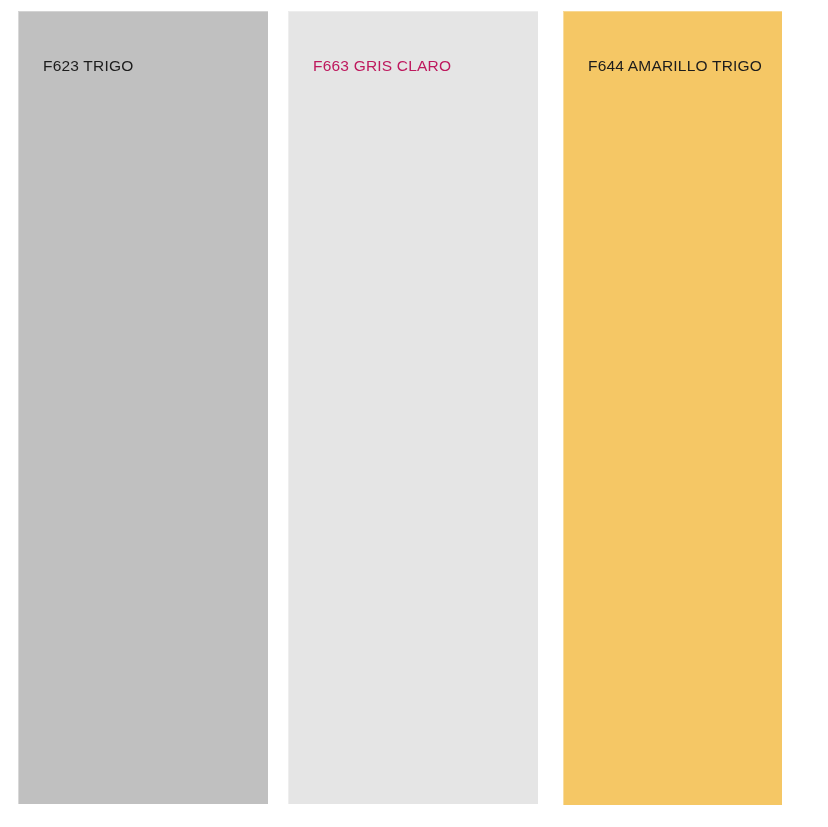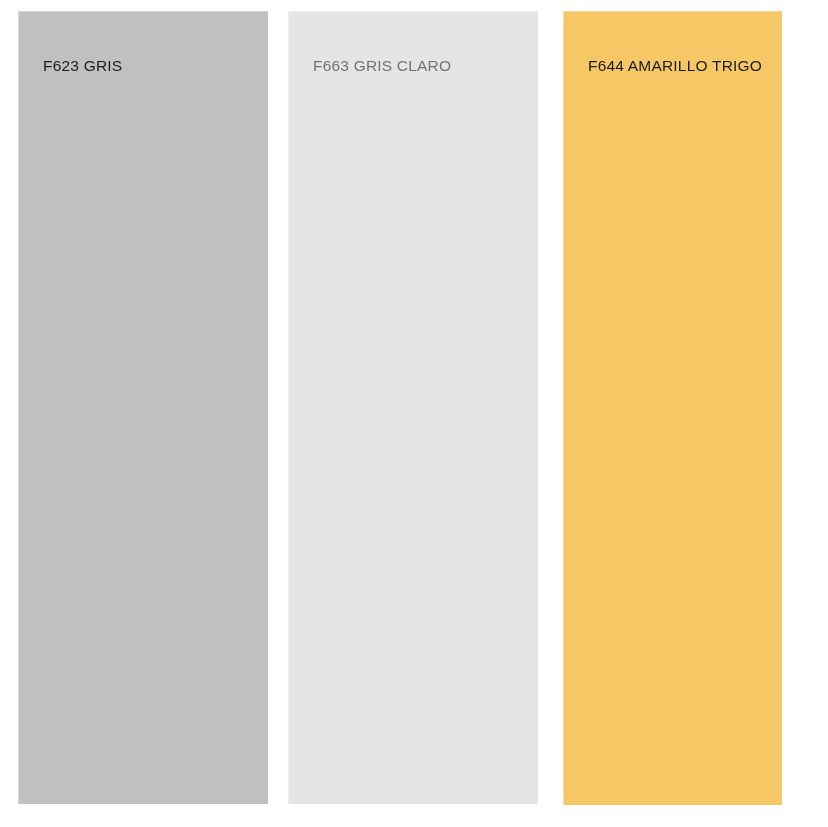--- a/index.html
+++ b/index.html
@@ -53,24 +53,24 @@
   #swatch-0 { left: 18px;  width: 250px; height: 793px; }
   #swatch-1 { left: 288px; width: 250px; height: 793px; }
   #swatch-2 { left: 563px; width: 219px; height: 794px; }
 </style>
 </head>
 <body style="background: rgb(255, 255, 255);">
 
 <div id="swatch-board">
 
   <div class="swatch" id="swatch-0" style="background-color: rgb(192, 192, 192);">
-    <span class="swatch-label" style="color: rgb(28, 28, 28);">F623 GRIS</span>
+    <span class="swatch-label" style="color: rgb(28, 28, 28);">F623 TRIGO</span>
   </div>
 
   <div class="swatch" id="swatch-1" style="background-color: rgb(229, 229, 229);">
-    <span class="swatch-label" style="color: #737373;">F663 GRIS CLARO</span>
+    <span class="swatch-label" style="color: #be185d;">F663 GRIS CLARO</span>
   </div>
 
   <div class="swatch" id="swatch-2" style="background-color: rgb(245, 199, 101);">
     <span class="swatch-label" style="color: rgb(28, 28, 28);">F644 AMARILLO TRIGO</span>
   </div>
 
 </div>
 
 </body></html>

